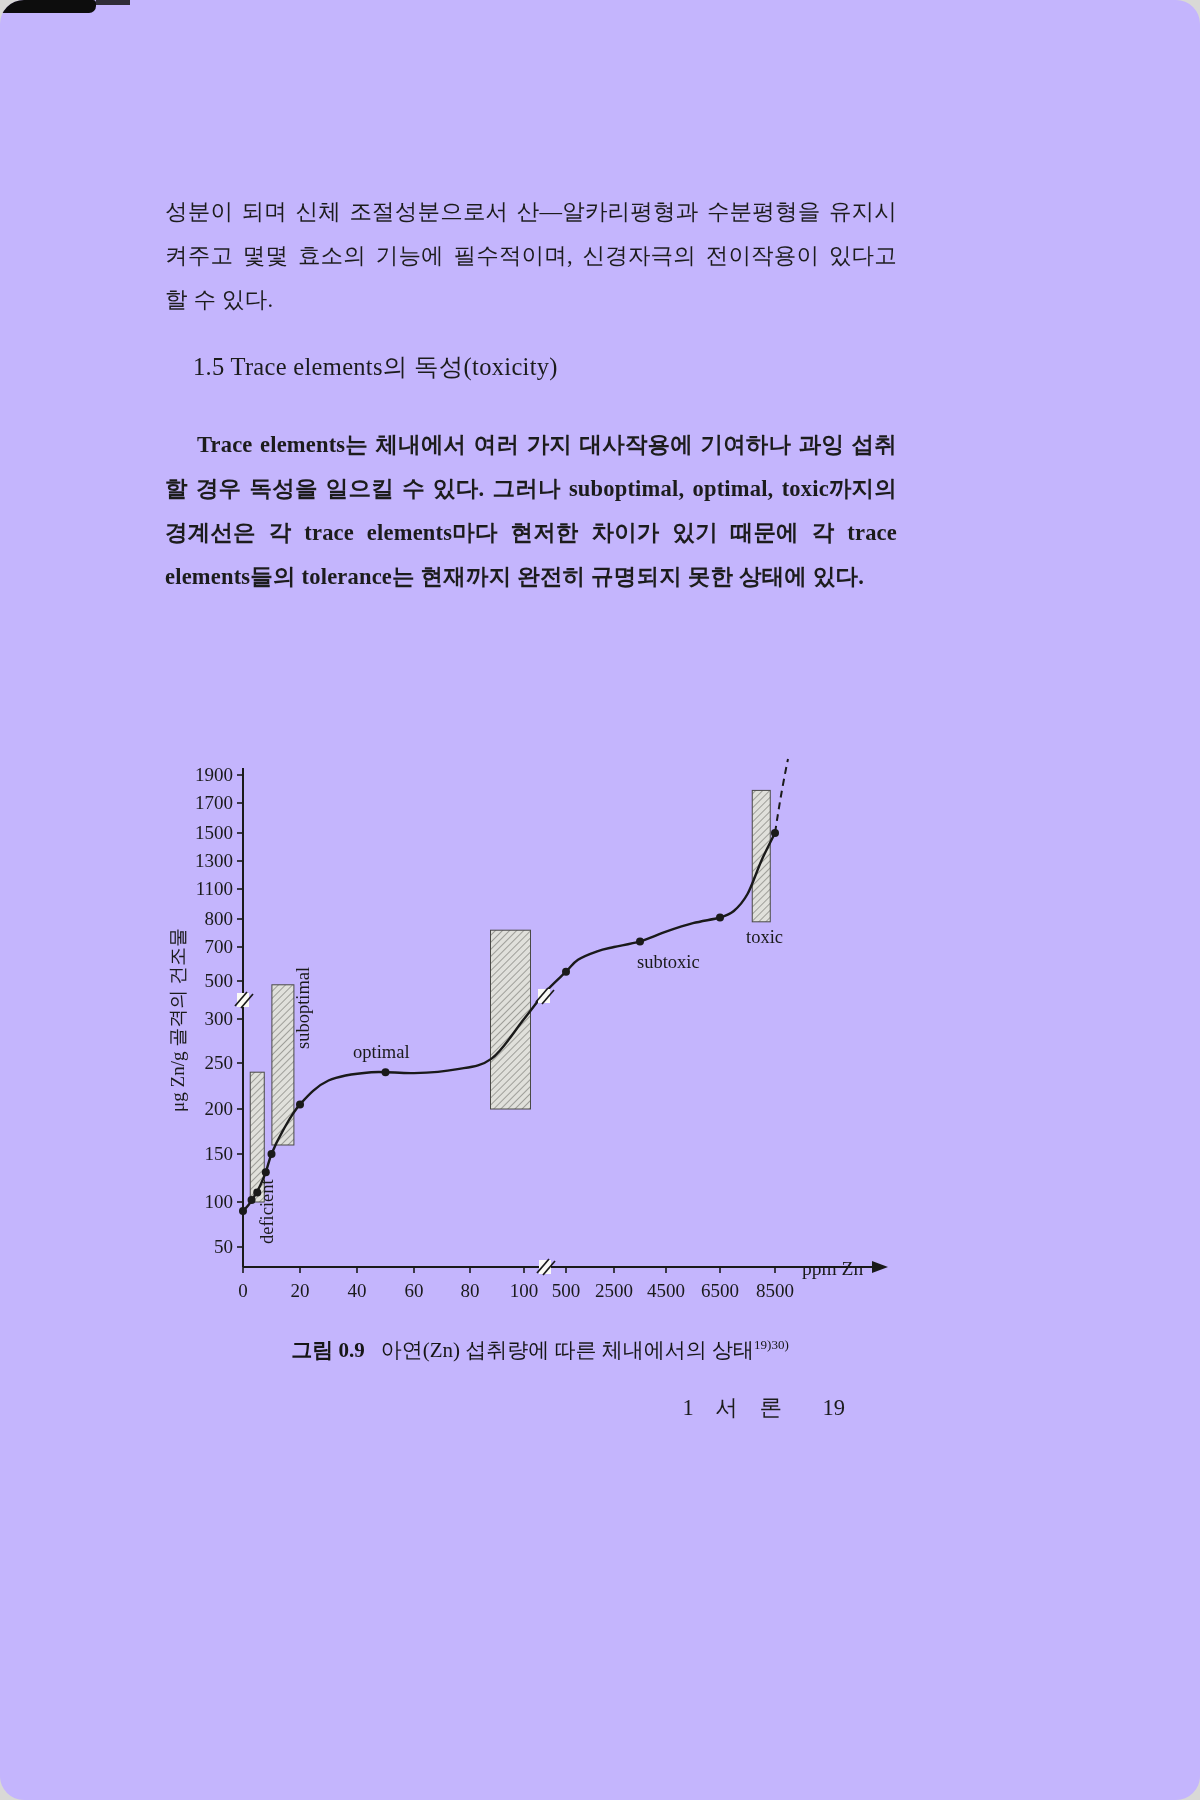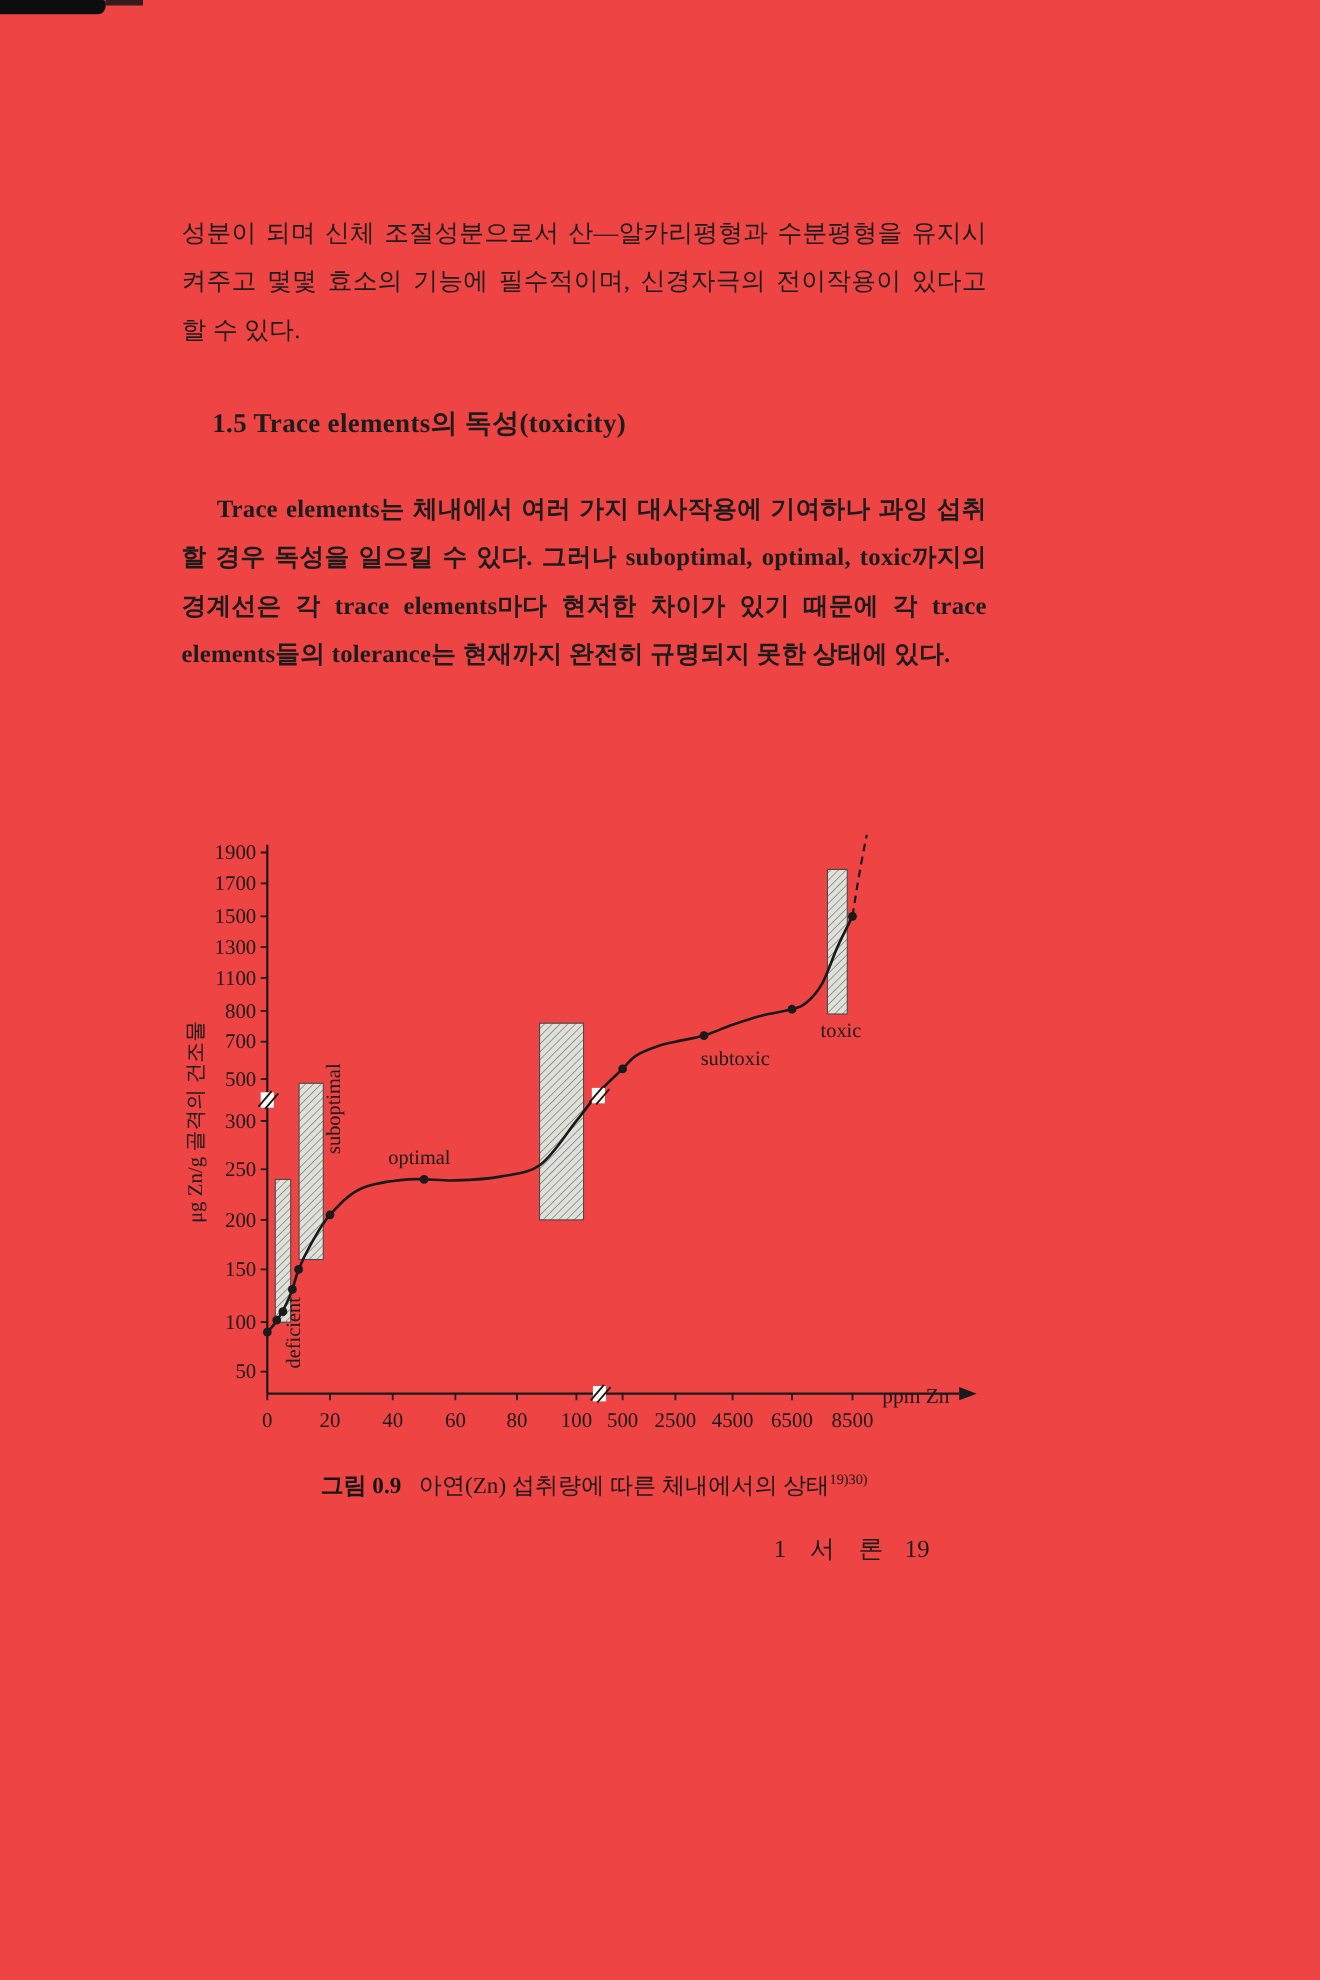--- a/index.html
+++ b/index.html
@@ -1,42 +1,43 @@
 <!DOCTYPE html>
 <html><head>
 <meta charset="utf-8">
 <style>
   * { box-sizing: border-box; }
   html,body { margin:0; padding:0; background:#d9d9d6; }
   .page {
     position: relative;
     width: 1200px; height: 1800px;
     margin: 0 auto;
-    background: #ef4444;
+    background: #c4b5fd;
     font-family: "Liberation Serif", "DejaVu Serif", serif;
     color: #1c1c1c;
     overflow: hidden;
+    border-radius: 24px;
   }
   .scan-mark { position:absolute; top:0; left:0; width:96px; height:13px; background:#0d0d0d; border-radius:0 3px 7px 0; }
   .scan-mark2 { position:absolute; top:0; left:96px; width:34px; height:5px; background:#151515; opacity:.85; }
 
   .text-block { position:absolute; top:190px; left:165px; width:732px; }
   .body-text { font-size:22.5px; line-height:44px; margin:0; text-align:justify; letter-spacing:0.2px; }
   .indent { text-indent:32px;font-weight:bold; }
-  .heading { font-size:24.5px; font-weight:700; margin:46px 0 40px 28px; letter-spacing:0.3px; }
+  .heading { font-size:24.5px; font-weight:400; margin:28px 0 40px 28px; letter-spacing:0.3px; }
 
   .figure { position:absolute; top:752px; left:150px; width:790px; margin:0; }
   .figure svg { display:block; font-family:"Liberation Serif","DejaVu Serif",serif; }
   .caption { margin-top:24px; width:780px; text-align:center; font-size:21px; color:#161616; }
   .cap-label { font-weight:700; margin-right:16px; }
   .caption sup { font-size:13px; }
 
   .footer { position:absolute; top:1392px; left:0; width:845px; text-align:right; font-size:22.5px; }
   .footer .chapter { word-spacing:16px; }
-  .page-num { margin-left:14px; }
+  .page-num { margin-left:35px; }
 </style>
 </head>
 <body>
 
 <div class="page">
   <div class="scan-mark"></div>
   <div class="scan-mark2"></div>
 
   <div class="text-block">
     <p class="body-text">성분이 되며 신체 조절성분으로서 산—알카리평형과 수분평형을 유지시켜주고 몇몇 효소의 기능에 필수적이며, 신경자극의 전이작용이 있다고 할 수 있다.</p>

